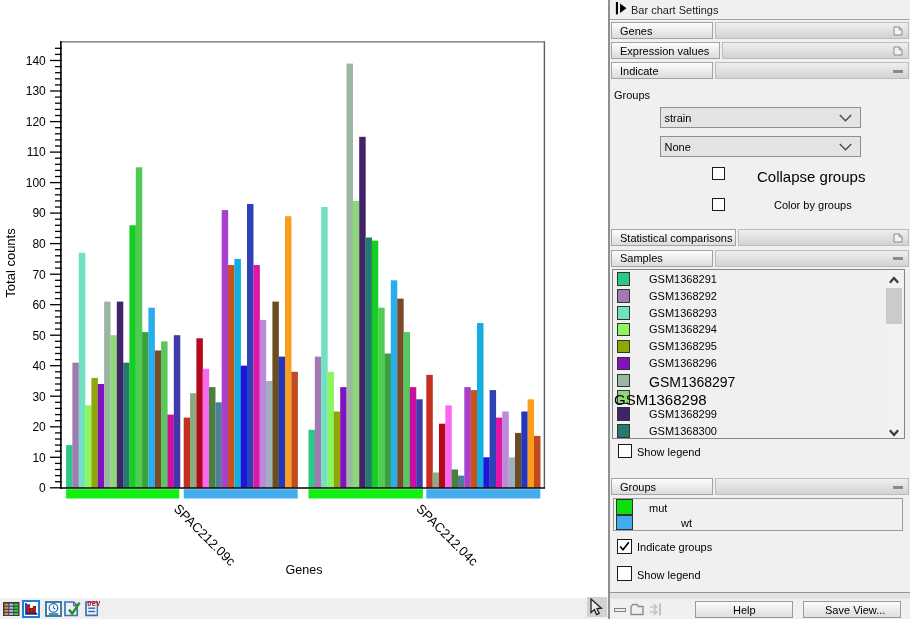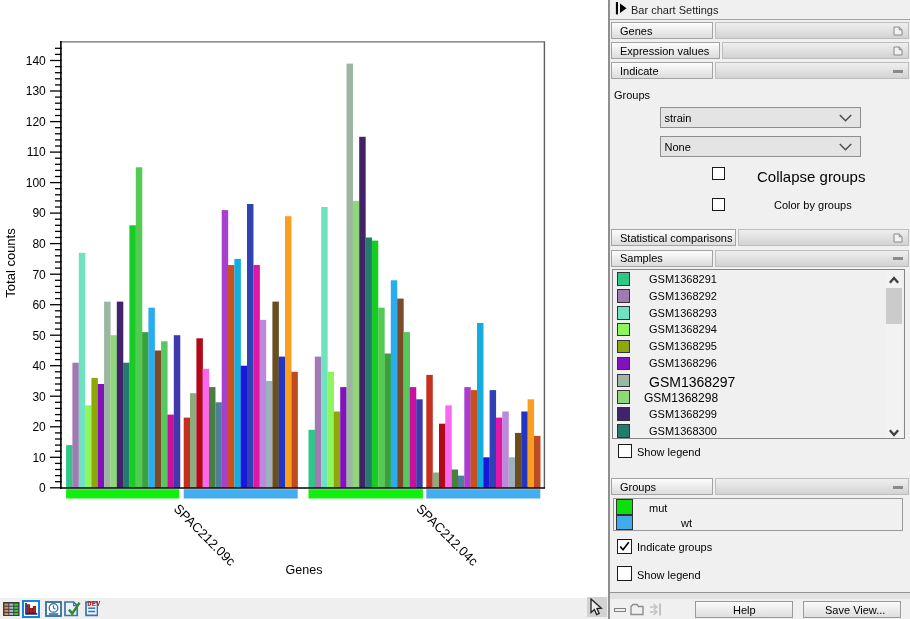--- a/index.html
+++ b/index.html
@@ -307,21 +307,21 @@
     <div style="position:absolute;left:649px;top:306.5px;font-size:11px">GSM1368293</div>
 <div style="position:absolute;left:616.6px;top:322.9px;width:13.5px;height:13.5px;background:#8ef55f;border:1.2px solid #333;box-sizing:border-box"></div>
     <div style="position:absolute;left:649px;top:323.4px;font-size:11px">GSM1368294</div>
 <div style="position:absolute;left:616.6px;top:339.8px;width:13.5px;height:13.5px;background:#8fa808;border:1.2px solid #333;box-sizing:border-box"></div>
     <div style="position:absolute;left:649px;top:340.3px;font-size:11px">GSM1368295</div>
 <div style="position:absolute;left:616.6px;top:356.7px;width:13.5px;height:13.5px;background:#8312be;border:1.2px solid #333;box-sizing:border-box"></div>
     <div style="position:absolute;left:649px;top:357.2px;font-size:11px">GSM1368296</div>
 <div style="position:absolute;left:616.6px;top:373.5px;width:13.5px;height:13.5px;background:#9cb7a1;border:1.2px solid #333;box-sizing:border-box"></div>
     <div style="position:absolute;left:649px;top:374.0px;font-size:14px">GSM1368297</div>
 <div style="position:absolute;left:616.6px;top:390.4px;width:13.5px;height:13.5px;background:#8ed87a;border:1.2px solid #333;box-sizing:border-box"></div>
-    <div style="position:absolute;left:644px;top:390.9px;font-size:12px">GSM1368298</div>
+    <div style="position:absolute;left:614px;top:390.9px;font-size:15px">GSM1368298</div>
 <div style="position:absolute;left:616.6px;top:407.3px;width:13.5px;height:13.5px;background:#42236a;border:1.2px solid #333;box-sizing:border-box"></div>
     <div style="position:absolute;left:649px;top:407.8px;font-size:11px">GSM1368299</div>
 <div style="position:absolute;left:616.6px;top:424.1px;width:13.5px;height:13.5px;background:#257a70;border:1.2px solid #333;box-sizing:border-box"></div>
     <div style="position:absolute;left:649px;top:424.6px;font-size:11px">GSM1368300</div>
 <div style="position:absolute;left:885.5px;top:270px;width:16.3px;height:168px;background:#f2f2f2"></div>
 <svg style="position:absolute;left:888.5px;top:275.5px" width="10" height="9" viewBox="0 0 10 9">
       <path d="M0.8 6.8 L5 2 L9.2 6.8" fill="none" stroke="#3f3f3f" stroke-width="2.4"></path>
     </svg>
 <div style="position:absolute;left:886px;top:287.5px;width:15.5px;height:36.7px;background:#cbcbcb"></div>
 <svg style="position:absolute;left:888.5px;top:427.5px" width="10" height="9" viewBox="0 0 10 9">

